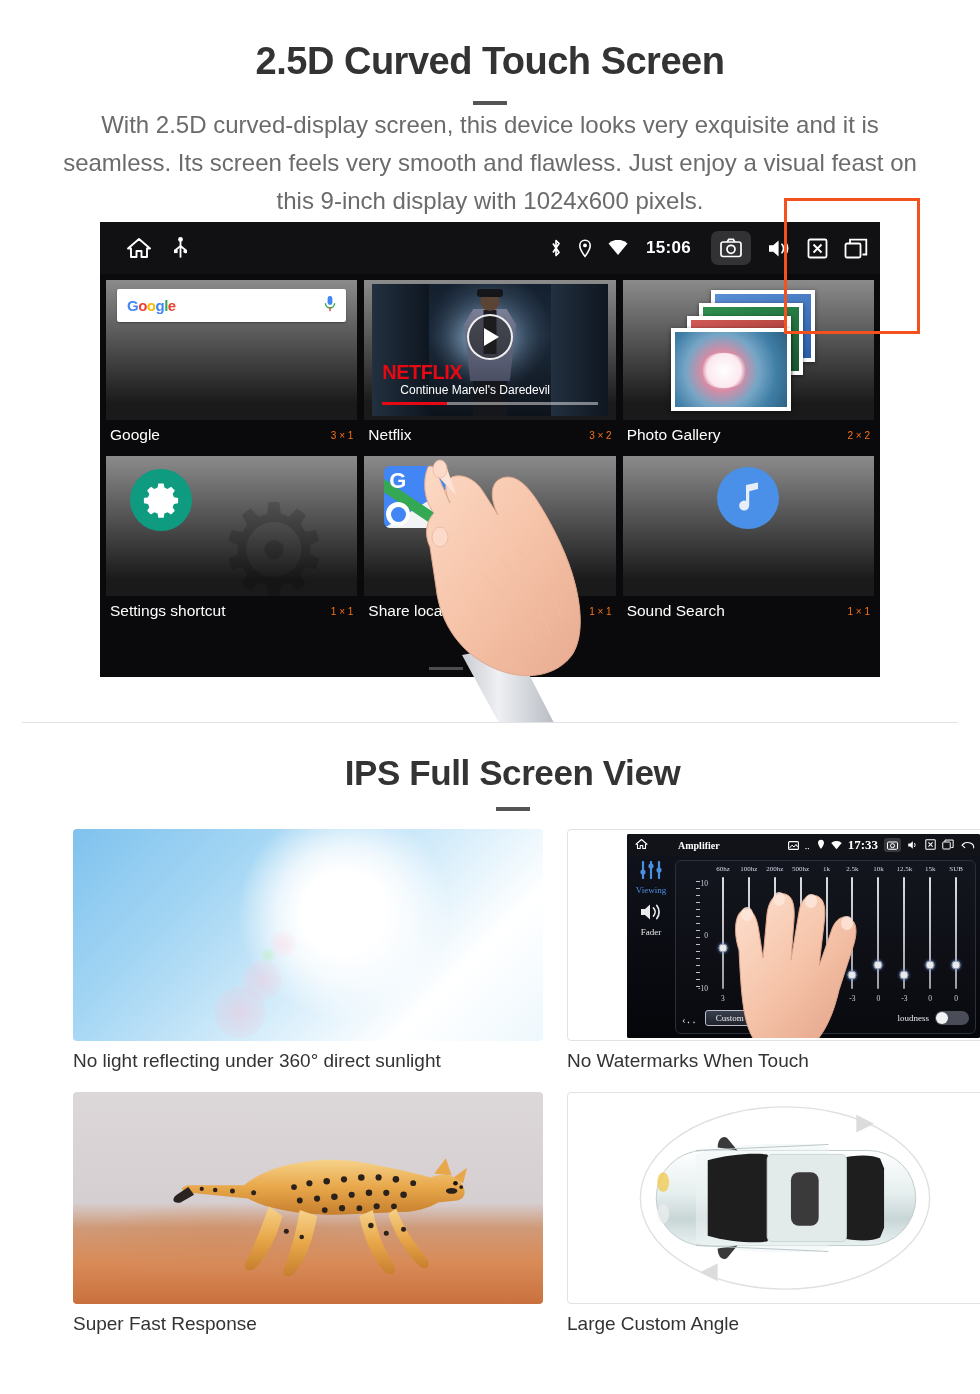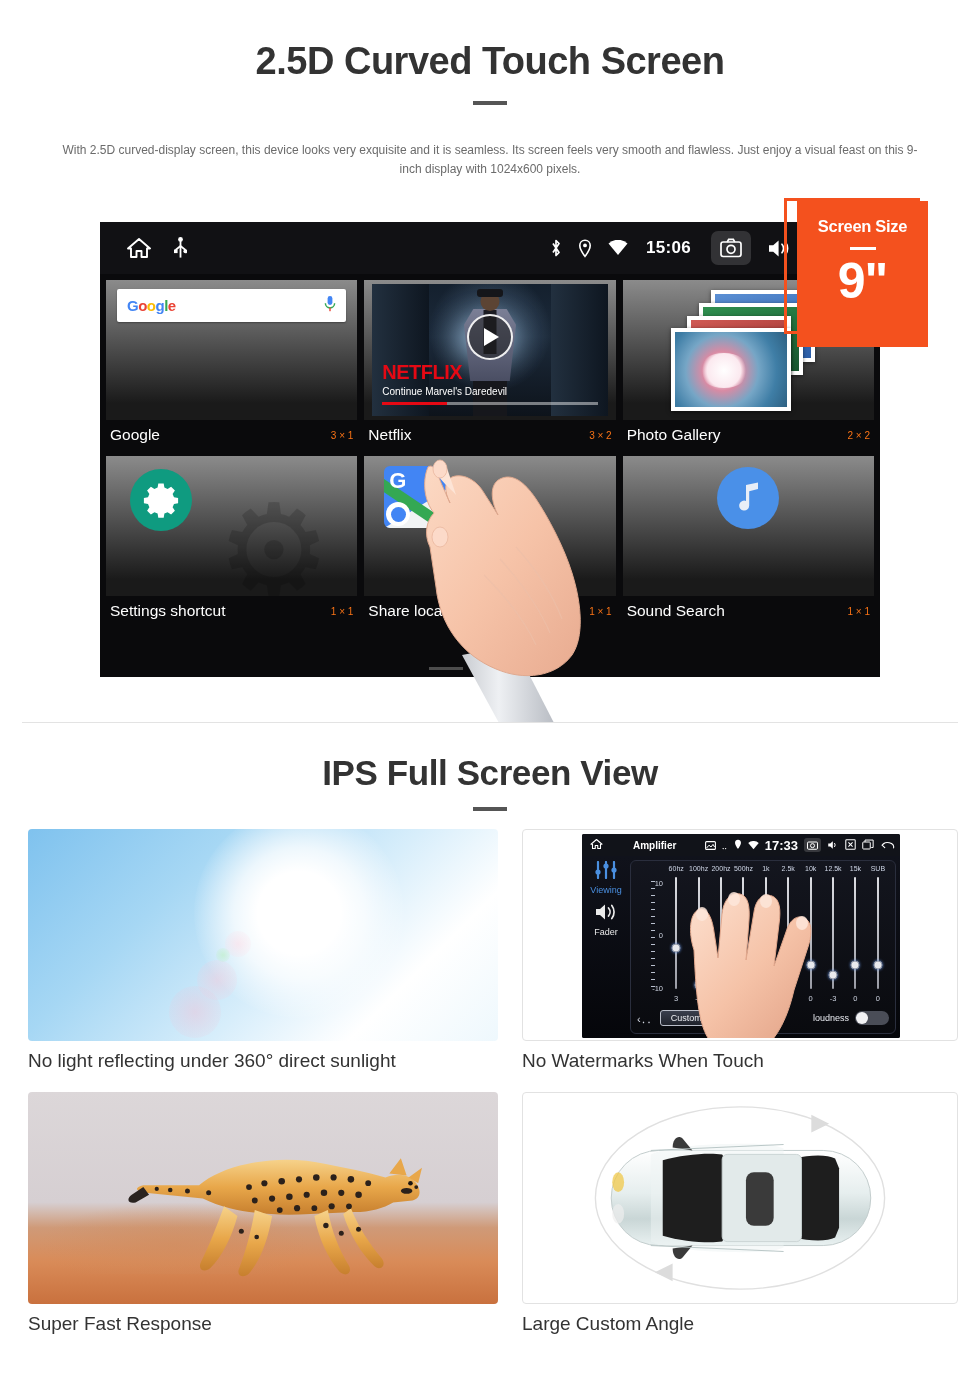--- a/index.html
+++ b/index.html
@@ -20,23 +20,23 @@
     color: #333333;
     letter-spacing: -0.5px;
     padding-top: 40px;
     line-height: 1.15;
   }
   .title-rule {
     width: 34px; height: 4px; background: #555;
     margin: 17px auto 0;
   }
   .s1-desc {
-    width: 860px; margin: 36px auto 0;
+    width: 860px; margin: 1px auto 0;
     text-align: center;
-    font-size: 12px;
+    font-size: 24px;
     color: #6b6b6b;
     line-height: 1.58;
   }
 
   
   .device-wrap {
     position: absolute; left: 100px; top: 222px;
     width: 780px; height: 455px;
     background: #0a0a0c;
     overflow: hidden;
@@ -136,22 +136,22 @@
   .nf-play i {
     width: 0; height: 0; margin-left: 4px;
     border-left: 15px solid #ffffff;
     border-top: 9px solid transparent; border-bottom: 9px solid transparent;
   }
   .nf-brand {
     position: absolute; left: 10px; bottom: 32px;
     color: #E50914; font-size: 20px; font-weight: bold; letter-spacing: -0.5px;
   }
   .nf-sub {
-    position: absolute; left: 10px; bottom: 19px;
-    color: #ffffff; font-size: 10px;
+    position: absolute; left: 28px; bottom: 19px;
+    color: #ffffff; font-size: 12px;
   }
   .nf-bar {
     position: absolute; left: 10px; right: 10px; bottom: 11px;
     height: 3px; background: rgba(255,255,255,.45);
   }
   .nf-bar b { display: block; height: 100%; width: 30%; background: #E50914; }
 
   
   .pg { position: absolute; left: 0; top: 0; right: 0; bottom: 0; }
   .pframe {
@@ -236,21 +236,21 @@
     width: 131px; height: 146px; background: #F4511E;
     text-align: center; color: #ffffff;
   }
   .badge-title { font-size: 16.5px; font-weight: bold; padding-top: 16px; letter-spacing: -0.3px; }
   .badge-rule { width: 26px; height: 3px; background:#fff; margin: 11px auto 0; }
   .badge-num { font-size: 50px; font-weight: bold; margin-top: 6px; line-height: 1; letter-spacing: -1px; }
 
   .divider { position: absolute; left: 22px; top: 722px; width: 936px; height: 1px; background: #e3e3e3; }
 
   
-  .section2 { position: relative; width: 980px; }
+  .section2 { position: relative; width: 980px; padding-left: 45px; }
   .s2-title {
     text-align: center; font-size: 35px; font-weight: bold;
     color: #333333; padding-top: 30px; letter-spacing: -0.4px;
   }
 
   .cards {
     display: grid; grid-template-columns: 470px 436px;
     column-gap: 24px; row-gap: 20px;
     padding: 18px 28px 0 28px;
   }
@@ -282,23 +282,23 @@
   
   .savanna { background: linear-gradient(180deg,#dcd7d9 0%,#d6cfd2 52%,#cf9a78 64%,#d98b58 80%,#c9713e 100%); }
   .dust {
     position:absolute; left:2%; top:52%; width:58%; height:34%;
     background: radial-gradient(ellipse at 50% 60%, rgba(209,140,94,.55), rgba(209,140,94,0) 70%);
   }
   .cheetah { position:absolute; left: 20%; top: 22%; width: 70%; height: 68%; }
 
   
   .amp {
-    position: absolute; left: 59px; top: 4px; width: 318px; height: 204px;
+    position: absolute; left: 59px; top: 4px; width: 353px; height: 204px;
     background: #05060a; border-radius: 2px; overflow: hidden;
-    font-family: Liberation Sans, sans-serif;
+    font-family: Liberation Serif, serif;
   }
   .amp-bar {
     height: 22px; background:#111319; display:flex; align-items:center; position:relative;
   }
   .amp-title { color:#fff; font-size: 10px; font-weight: bold; margin-left: 30px; }
   .amp-bar-right { position:absolute; right:5px; top:0; height:22px; display:flex; align-items:center; gap:6px; }
   .amp-time { color:#fff; font-size:13px; font-weight:bold; }
   .amp-cam { background: rgba(255,255,255,.16); border-radius:3px; padding:2px 3px; display:flex; }
   .amp-body { position:relative; height: 182px; background: linear-gradient(180deg,#10121b,#05060a); }
   .amp-side { position:absolute; left:0; top:0; width:48px; height:100%; text-align:center; }
@@ -549,25 +549,20 @@
     <path d="M24 12 C18 26 20 46 30 58 C22 66 20 80 26 92 L32 132 C36 170 58 200 92 214 C120 226 152 222 168 200 C180 182 178 150 168 118 C160 92 144 62 132 44 C120 26 108 18 96 24 C86 29 86 44 94 60 L80 38 C72 24 58 18 48 22 C40 26 40 36 46 48 L38 30 C33 18 30 8 24 12 Z" fill="url(#skin)" stroke="#e0a98f" stroke-width="1"></path>
     <path d="M30 10 C34 6 42 8 44 16 L52 40 C46 32 34 26 30 10 Z" fill="#fde4d6"></path>
     <ellipse cx="36" cy="14" rx="7" ry="9" fill="#fcdac9" stroke="#eab79f" stroke-width="0.8"></ellipse>
     <ellipse cx="36" cy="82" rx="8" ry="10" fill="#fcdac9" stroke="#eab79f" stroke-width="0.8"></ellipse>
     <path d="M80 120 C100 140 120 164 132 190" fill="none" stroke="#edbfa8" stroke-width="1.2" opacity="0.7"></path>
     <path d="M96 104 C114 124 134 150 146 178" fill="none" stroke="#edbfa8" stroke-width="1.2" opacity="0.7"></path>
     <path d="M112 92 C130 112 148 138 158 164" fill="none" stroke="#edbfa8" stroke-width="1.2" opacity="0.7"></path>
   </svg>
 
   <div class="badge-frame"></div>
-  <div class="badge">
-    <div class="badge-title">Screen Size</div>
-    <div class="badge-rule"></div>
-    <div class="badge-num">9"</div>
-  </div>
 
   <div class="divider"></div>
 </div>
 
 <div class="section2">
   <div class="s2-title">IPS Full Screen View</div>
   <div class="title-rule" style="margin-top:14px"></div>
 
   <div class="cards">
 

